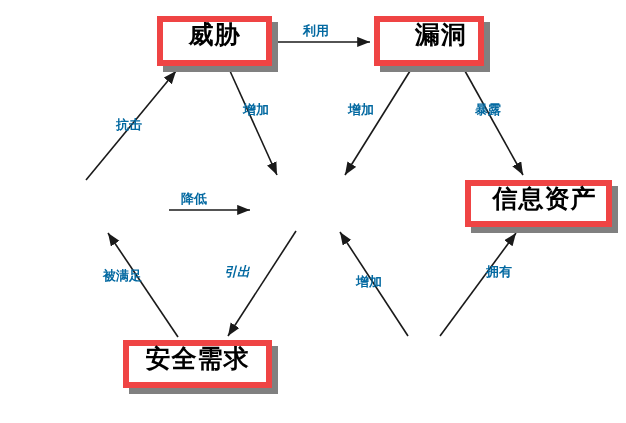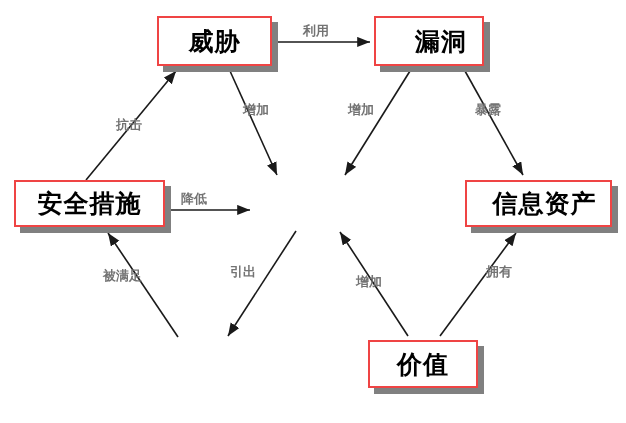--- a/index.html
+++ b/index.html
@@ -19,43 +19,43 @@
     position: absolute;
     left: 0;
     top: 0;
     width: 626px;
     height: 423px;
   }
   .node {
     position: absolute;
     box-sizing: border-box;
     background: #ffffff;
-    border: 2px solid #ef4444;
+    border: 6px solid #ef4444;
     box-shadow: 6px 6px 0 0 #808080;
     display: flex;
-    align-items: center;
+    align-items: flex-start;
     justify-content: center;
     z-index: 5;
   }
   .node-label {
     font-family: "DejaVu Sans", "Liberation Sans", sans-serif;
     font-size: 25px;
     font-weight: 700;
     color: #000000;
     letter-spacing: 1px;
     line-height: 1;
     white-space: nowrap;
   }
   .edge-label {
     position: absolute;
     z-index: 8;
     font-family: "DejaVu Sans", "Liberation Sans", sans-serif;
     font-size: 13px;
     font-weight: 700;
-    color: #737373;
+    color: #0369a1;
     white-space: nowrap;
     background: transparent;
     line-height: 1;
   }
 </style>
 </head>
 <body>
 
 <div id="canvas">
 
@@ -88,47 +88,44 @@
   </svg>
 
   <div class="node" style="left:157px; top:16px; width:115px; height:50px;">
     <span class="node-label">威胁</span>
   </div>
 
   <div class="node" style="left:374px; top:16px; width:110px; height:50px;padding-left:24px;">
     <span class="node-label">漏洞</span>
   </div>
 
-  <div class="node" style="left:14px; top:180px; width:151px; height:47px;">
-    <span class="node-label">安全措施</span>
-  </div>
 
 
   <div class="node" style="left:465px; top:180px; width:147px; height:47px;padding-left:12px;">
     <span class="node-label">信息资产</span>
   </div>
 
+  <div class="node" style="left:123px; top:340px; width:149px; height:48px;">
+    <span class="node-label">安全需求</span>
+  </div>
 
-  <div class="node" style="left:368px; top:340px; width:110px; height:48px;">
-    <span class="node-label">价值</span>
-  </div>
 
   <div class="edge-label" style="left:303px; top:24px;">利用</div>
 
   <div class="edge-label" style="left:116px; top:118px;">抗击</div>
 
   <div class="edge-label" style="left:243px; top:103px;">增加</div>
 
   <div class="edge-label" style="left:348px; top:103px;">增加</div>
 
   <div class="edge-label" style="left:475px; top:103px;">暴露</div>
 
   <div class="edge-label" style="left:181px; top:192px;">降低</div>
 
   <div class="edge-label" style="left:103px; top:269px;">被满足</div>
 
-  <div class="edge-label" style="left:230px; top:265px;">引出</div>
+  <div class="edge-label" style="left:224px; top:265px;font-style:italic;">引出</div>
 
   <div class="edge-label" style="left:356px; top:275px;">增加</div>
 
   <div class="edge-label" style="left:486px; top:265px;">拥有</div>
 
 </div>
 
 </body></html>

